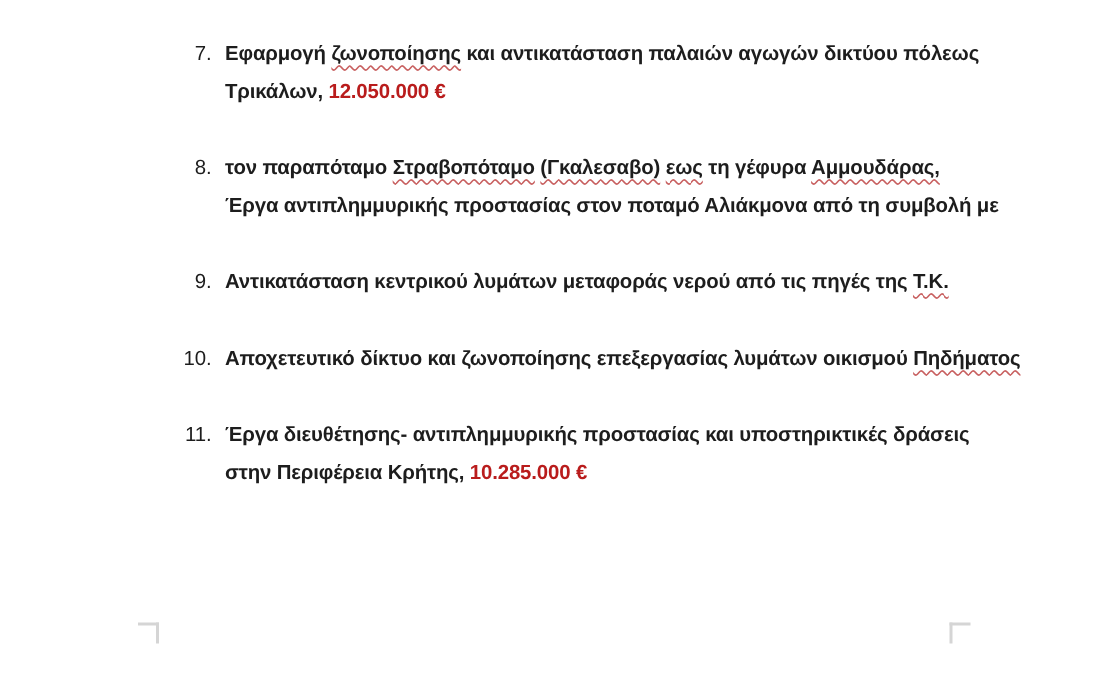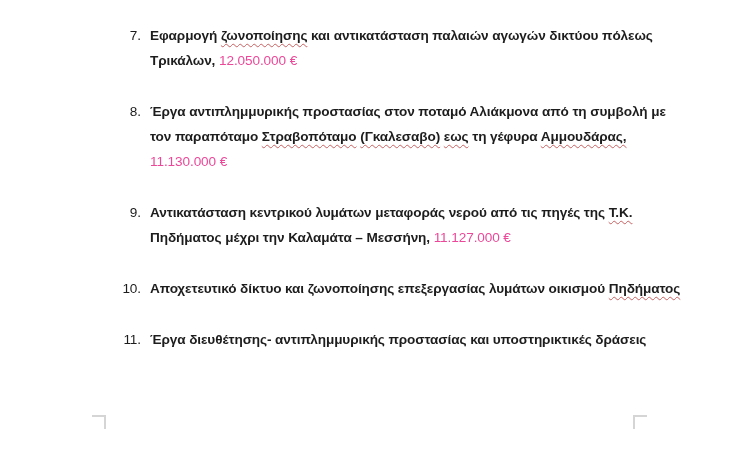--- a/index.html
+++ b/index.html
@@ -32,21 +32,21 @@
     top: 0;
     width: 48px;
     text-align: right;
     font-weight: normal;
     color: #1d1d1d;
   }
   .line {
     white-space: pre;
   }
   .seg-bold { font-weight: bold; color: #1d1d1d; }
-  .seg-amount { font-weight: normal; color: #ec4899; }
+  .seg-amount { font-weight: bold; color: #b91c1c; }
   .squiggle {
     text-decoration-line: underline;
     text-decoration-style: wavy;
     text-decoration-color: #c86060;
     text-decoration-thickness: 1px;
     text-underline-offset: 3px;
     text-decoration-skip-ink: none;
   }
   .boundary-mark {
     position: absolute;
@@ -71,33 +71,32 @@
 
 <div class="page">
   <div class="doc-list">
       <div class="item">
         <span class="num">7.</span>
         <div class="line"><span class="seg-bold">Εφαρμογή </span><span class="seg-bold squiggle">ζωνοποίησης</span><span class="seg-bold"> και αντικατάσταση παλαιών αγωγών δικτύου πόλεως</span></div>
         <div class="line"><span class="seg-bold">Τρικάλων, </span><span class="seg-amount">12.050.000 €</span></div>
       </div>
       <div class="item">
         <span class="num">8.</span>
+        <div class="line"><span class="seg-bold">τον παραπόταμο </span><span class="seg-bold squiggle">Στραβοπόταμο</span><span class="seg-bold"> </span><span class="seg-bold squiggle">(Γκαλεσαβο)</span><span class="seg-bold"> </span><span class="seg-bold squiggle">εως</span><span class="seg-bold"> τη γέφυρα </span><span class="seg-bold squiggle">Αμμουδάρας,</span></div>
         <div class="line"><span class="seg-bold">Έργα αντιπλημμυρικής προστασίας στον ποταμό Αλιάκμονα από τη συμβολή με</span></div>
-        <div class="line"><span class="seg-bold">τον παραπόταμο </span><span class="seg-bold squiggle">Στραβοπόταμο</span><span class="seg-bold"> </span><span class="seg-bold squiggle">(Γκαλεσαβο)</span><span class="seg-bold"> </span><span class="seg-bold squiggle">εως</span><span class="seg-bold"> τη γέφυρα </span><span class="seg-bold squiggle">Αμμουδάρας,</span></div>
-        <div class="line"><span class="seg-amount">11.130.000 €</span></div>
       </div>
       <div class="item">
         <span class="num">9.</span>
         <div class="line"><span class="seg-bold">Αντικατάσταση κεντρικού λυμάτων μεταφοράς νερού από τις πηγές της </span><span class="seg-bold squiggle">Τ.Κ.</span></div>
-        <div class="line"><span class="seg-bold">Πηδήματος μέχρι την Καλαμάτα – Μεσσήνη, </span><span class="seg-amount">11.127.000 €</span></div>
       </div>
       <div class="item">
         <span class="num">10.</span>
         <div class="line"><span class="seg-bold">Αποχετευτικό δίκτυο και ζωνοποίησης επεξεργασίας λυμάτων οικισμού </span><span class="seg-bold squiggle">Πηδήματος</span></div>
       </div>
       <div class="item">
         <span class="num">11.</span>
         <div class="line"><span class="seg-bold">Έργα διευθέτησης- αντιπλημμυρικής προστασίας και υποστηρικτικές δράσεις</span></div>
+        <div class="line"><span class="seg-bold">στην Περιφέρεια Κρήτης, </span><span class="seg-amount">10.285.000 €</span></div>
       </div>
     </div>
   <div class="boundary-mark left"></div>
   <div class="boundary-mark right"></div>
 </div>
 
 </body></html>

